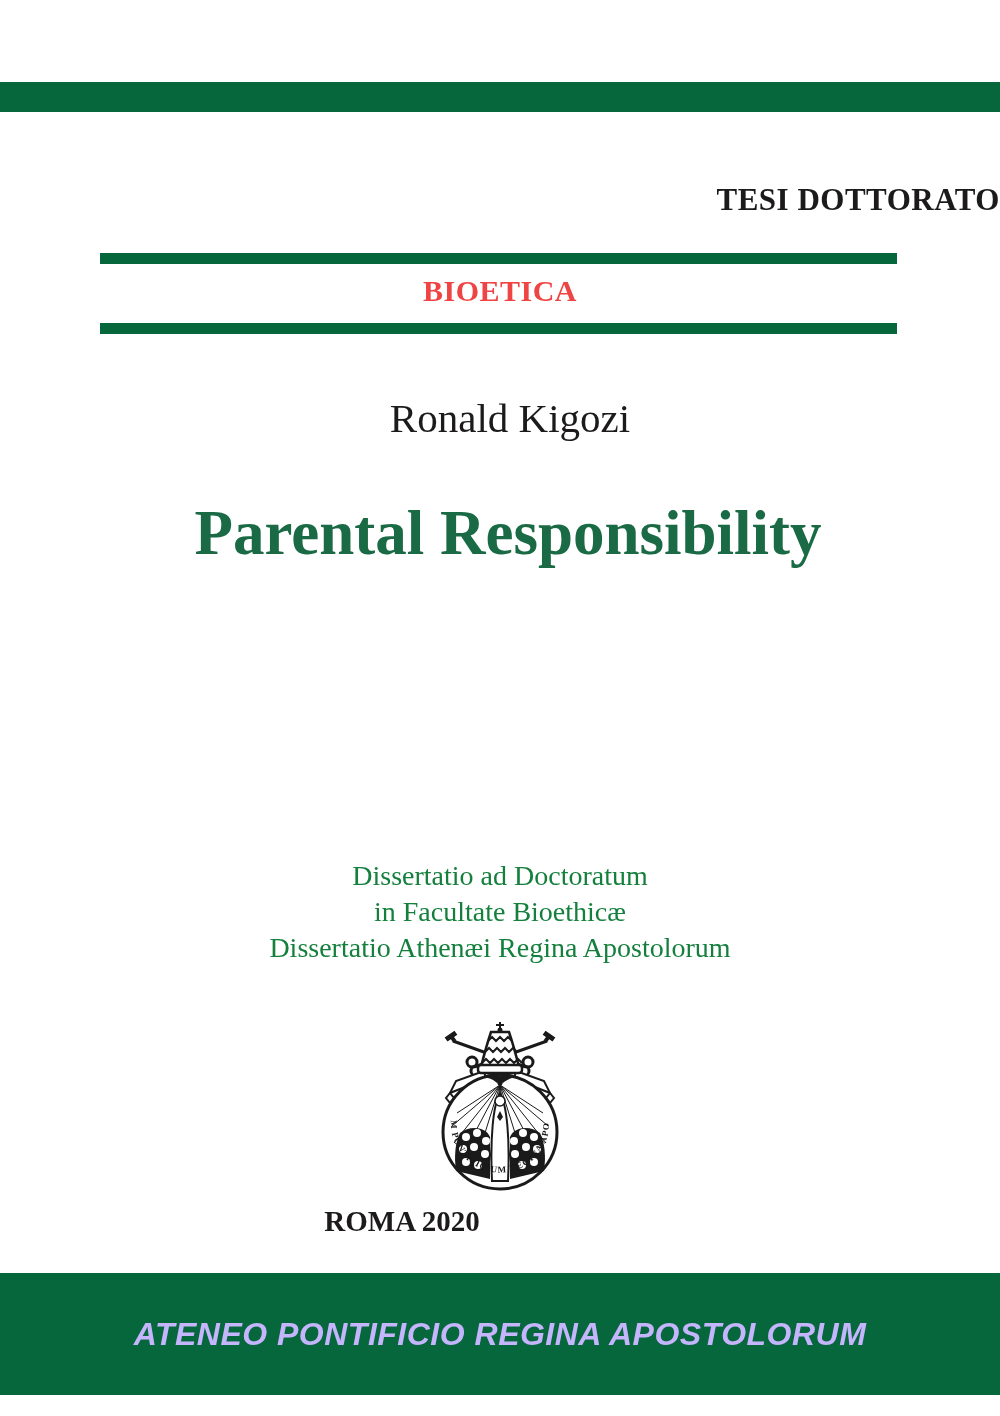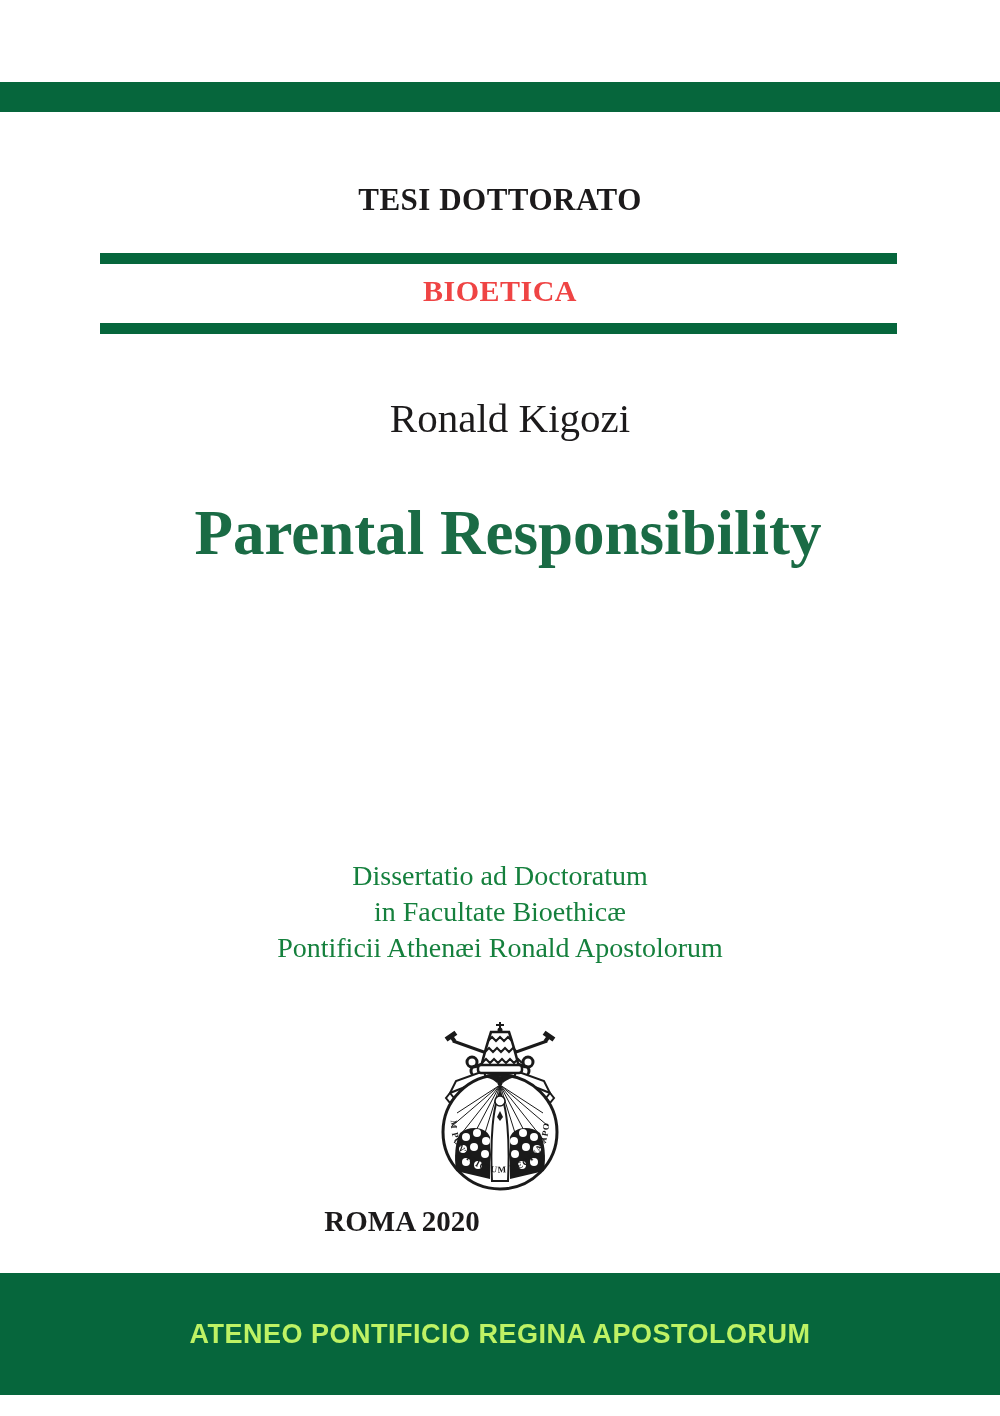--- a/index.html
+++ b/index.html
@@ -12,21 +12,21 @@
     font-family:"Liberation Serif","DejaVu Serif",serif;
     color:#231f20;
   }
   .band{position:absolute;left:0;width:1000px;background:#06663c;}
   .band-top{top:82px;height:30px;}
   .rule{position:absolute;left:100px;width:797px;height:11px;background:#06663c;}
   .rule-1{top:253px;}
   .rule-2{top:323px;}
   .series{
     position:absolute;top:180px;left:0;width:1000px;
-    text-align:center;font-weight:bold;font-size:31px;line-height:40px;
+    text-align:right;font-weight:bold;font-size:31px;line-height:40px;
     letter-spacing:0.5px;color:#1c1a1b;
   }
   .discipline{
     position:absolute;top:272px;left:0;width:1000px;
     text-align:center;font-weight:bold;font-size:30px;line-height:38px;
     letter-spacing:0.5px;color:#ef4444;
   }
   .author{
     position:absolute;top:396px;left:0;width:1000px;
     text-align:center;font-size:41px;line-height:44px;color:#1c1a1b;padding-left:10px;
@@ -47,22 +47,22 @@
     position:absolute;top:1204px;left:0;width:804px;
     text-align:center;font-weight:bold;font-size:29px;line-height:34px;
     color:#1c1a1b;
   }
   .band-bottom{
     top:1273px;height:122px;
     display:flex;align-items:center;justify-content:center;
   }
   .publisher{
     font-family:"Liberation Sans","DejaVu Sans",sans-serif;
-    font-weight:bold;font-size:27px;letter-spacing:0.5px;
-    color:#bef264;text-align:center;
+    font-weight:bold;font-size:32px;letter-spacing:0.5px;
+    color:#c4b5fd;text-align:center;font-style:italic;
   }
 </style>
 </head>
 <body>
 
 <div class="page">
 
   <div class="band band-top"></div>
 
   <div class="series">TESI DOTTORATO</div>
@@ -75,21 +75,21 @@
 
   <div class="author">Ronald Kigozi</div>
 
   <div class="title">
     <div>Parental Responsibility</div>
   </div>
 
   <div class="subtitle">
     <div>Dissertatio ad Doctoratum</div>
     <div>in Facultate Bioethicæ</div>
-    <div>Pontificii Athenæi Ronald Apostolorum</div>
+    <div>Dissertatio Athenæi Regina Apostolorum</div>
   </div>
 
   <svg class="emblem" viewBox="0 0 140 176" xmlns="http://www.w3.org/2000/svg">
 
     <g stroke="#1a1a1a" stroke-width="3" fill="none">
       <path d="M23,20 L96,46"></path>
       <path d="M117,20 L44,46"></path>
     </g>
 
     <g fill="#1a1a1a">

